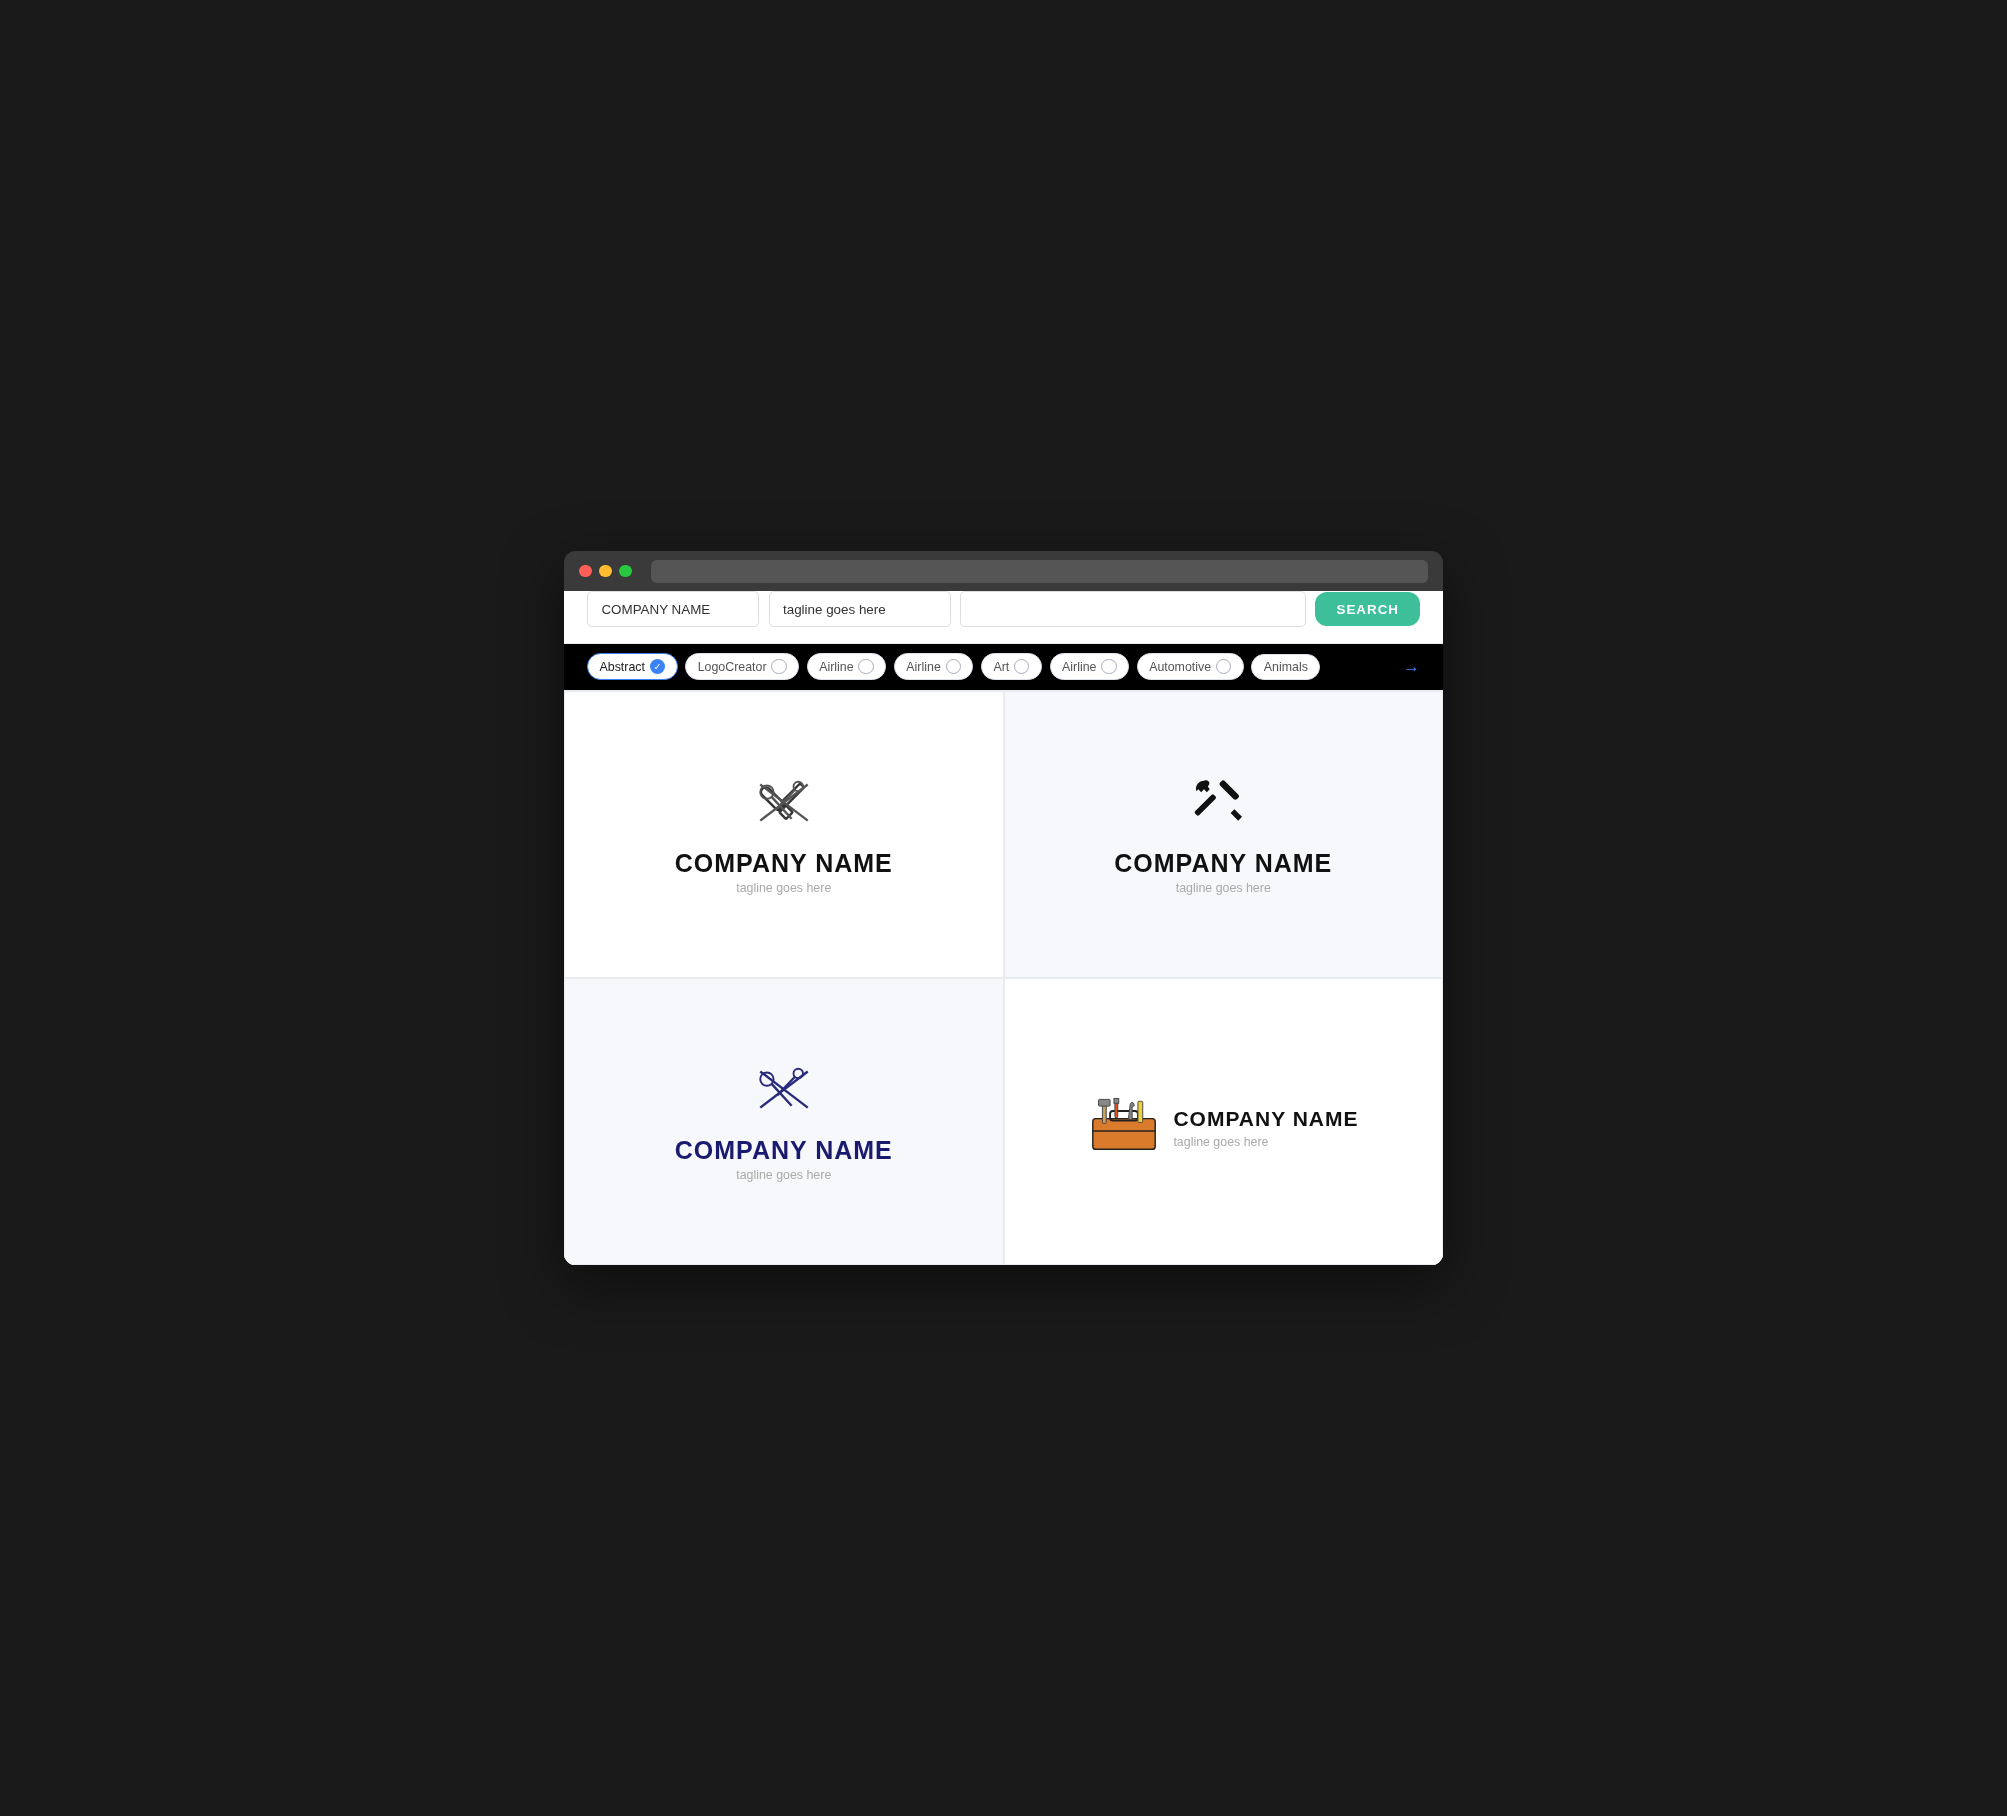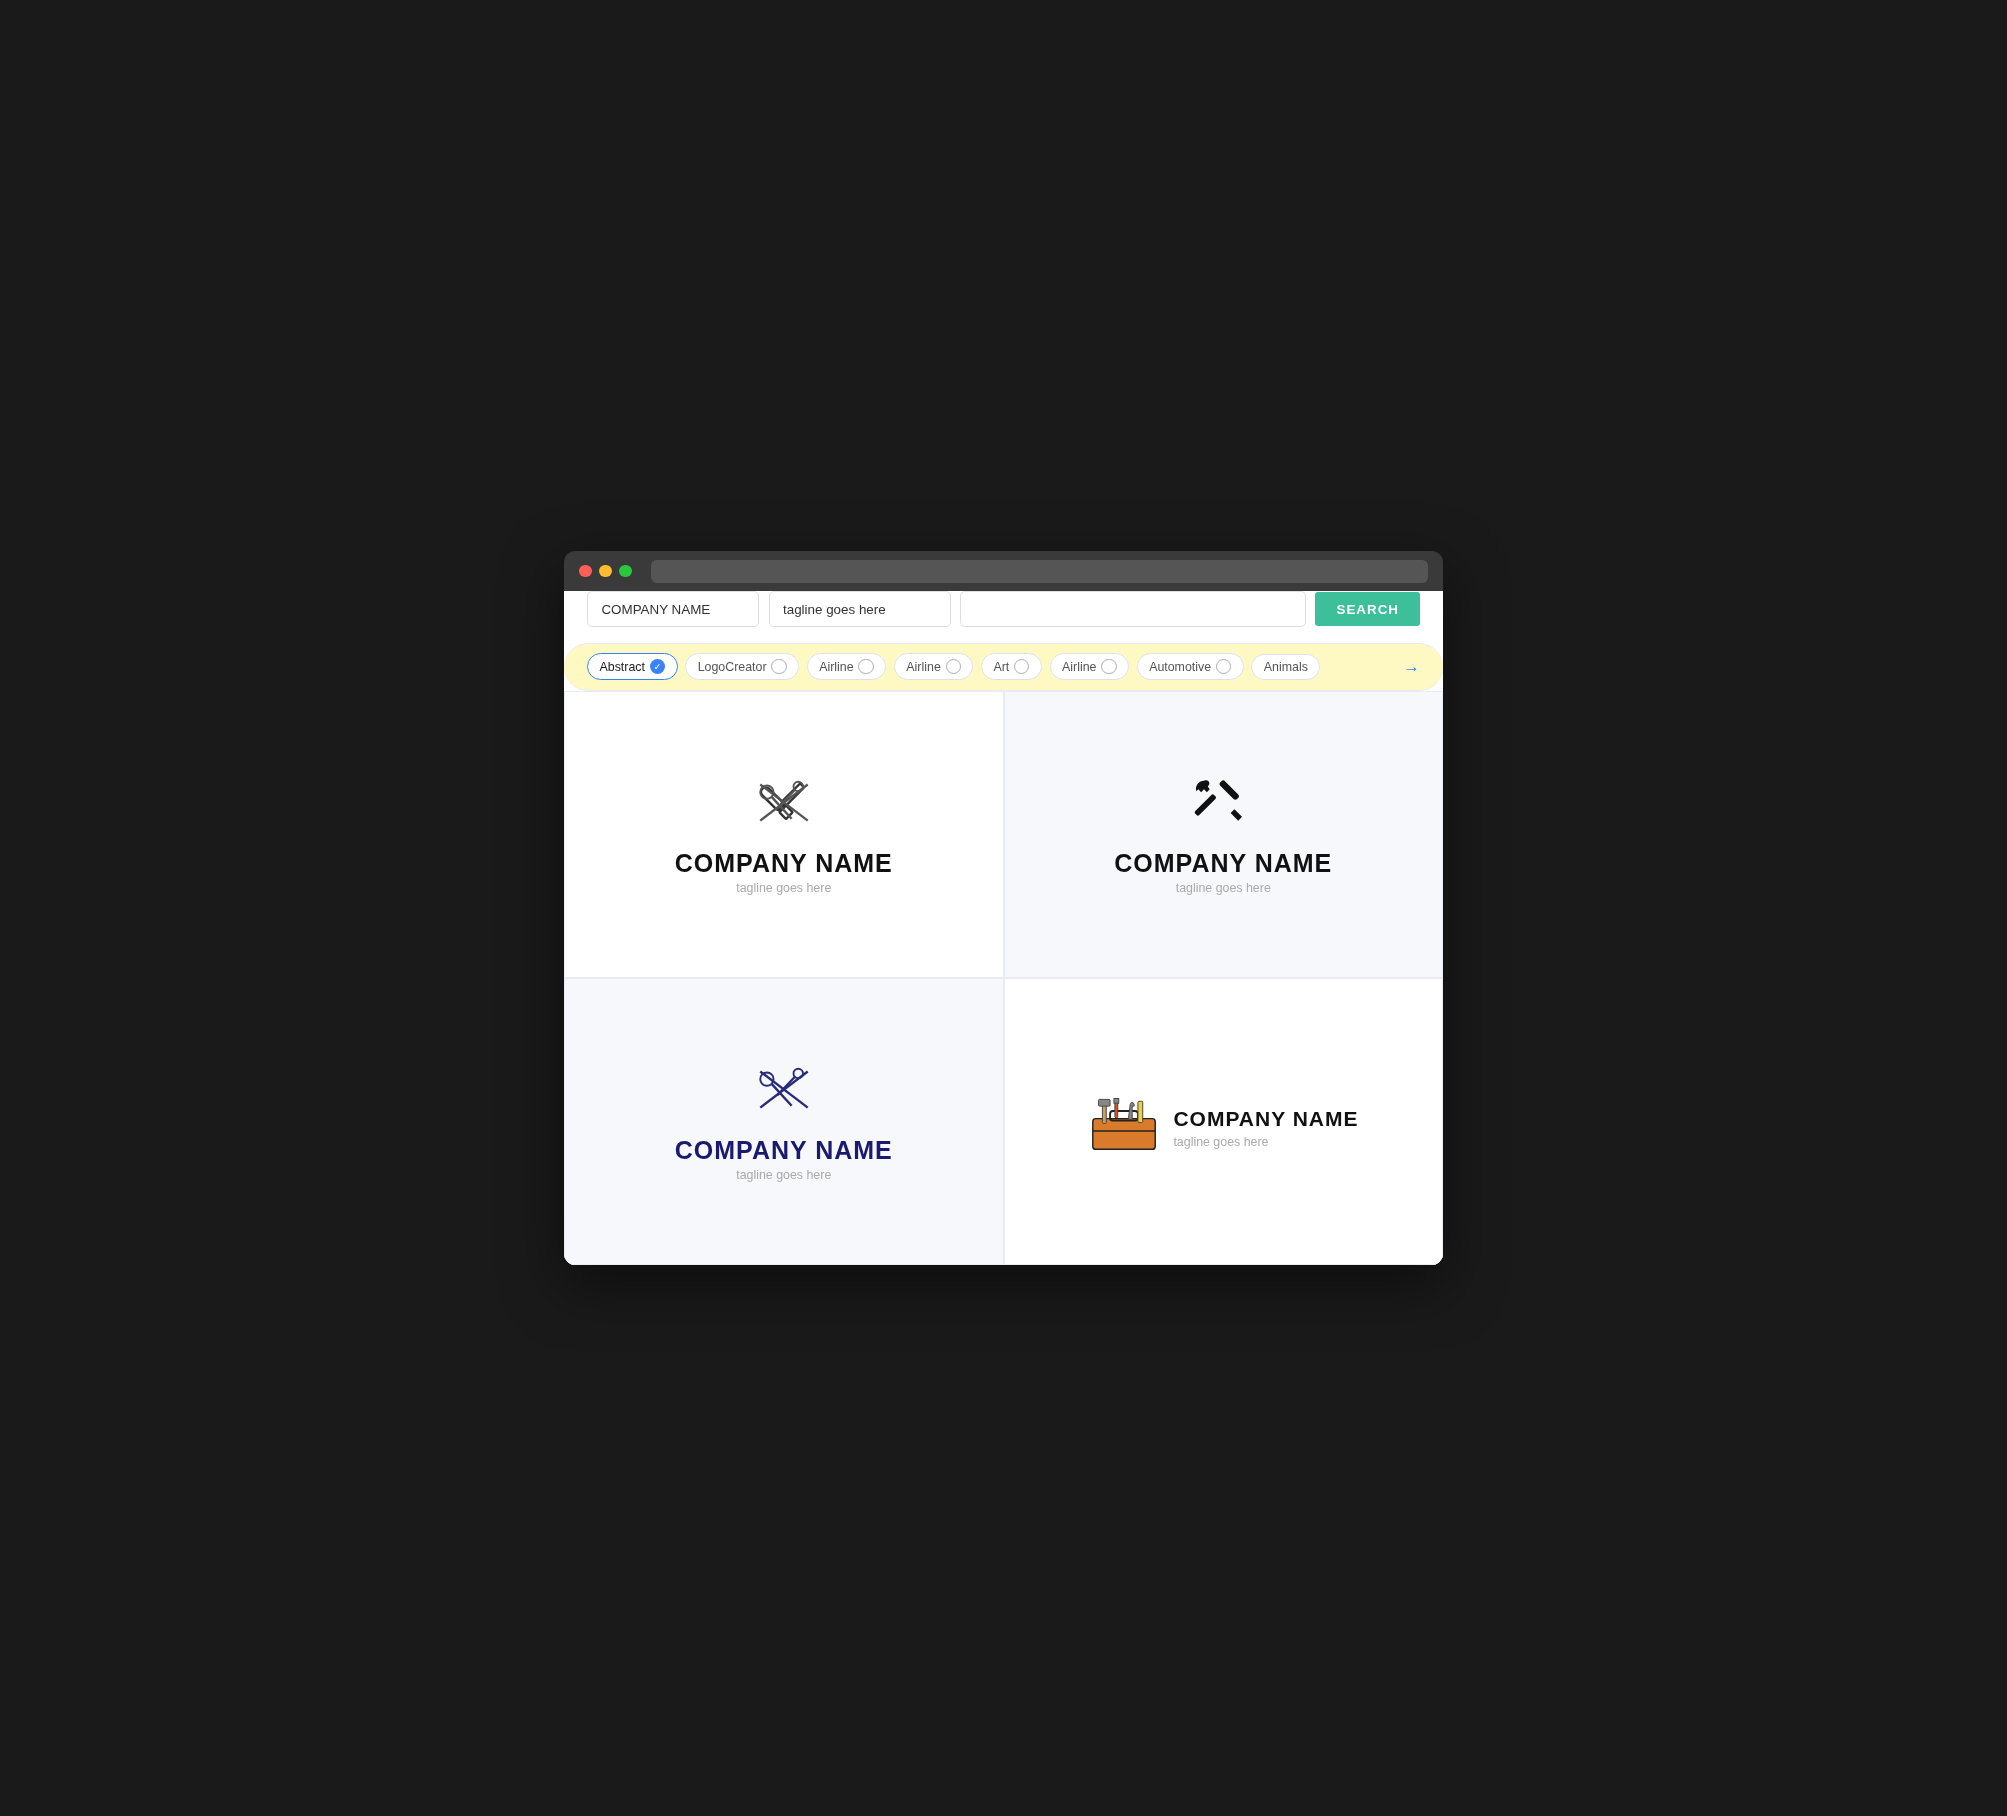--- a/index.html
+++ b/index.html
@@ -65,38 +65,37 @@
       color: #333;
       outline: none;
     }
     .search-input.company { width: 172px; }
     .search-input.tagline { width: 182px; }
     .search-input.color { flex: 1; }
     .search-btn {
       background: #3dbf9a;
       color: #fff;
       border: none;
-      border-radius: 3px;
+      border-radius: 12px;
       padding: 9.6px 21px;
       font-size: 13.4px;
       font-weight: 700;
       letter-spacing: 1px;
       cursor: pointer;
       white-space: nowrap;
     }
     .category-bar {
       display: flex;
       align-items: center;
       padding: 9.6px 23px;
       gap: 7.6px;
       border-top: 1.4px solid #e8ecf0;
       border-bottom: 1.4px solid #e8ecf0;
-      background: #fef9c3;
+      background: #000000;
       overflow: hidden;
-      border-radius: 24px;
     }
     .category-tag {
       display: flex;
       align-items: center;
       gap: 4.8px;
       padding: 4.8px 11.5px;
       border-radius: 19px;
       border: 1.4px solid #dde2ea;
       font-size: 12.4px;
       color: #555;

